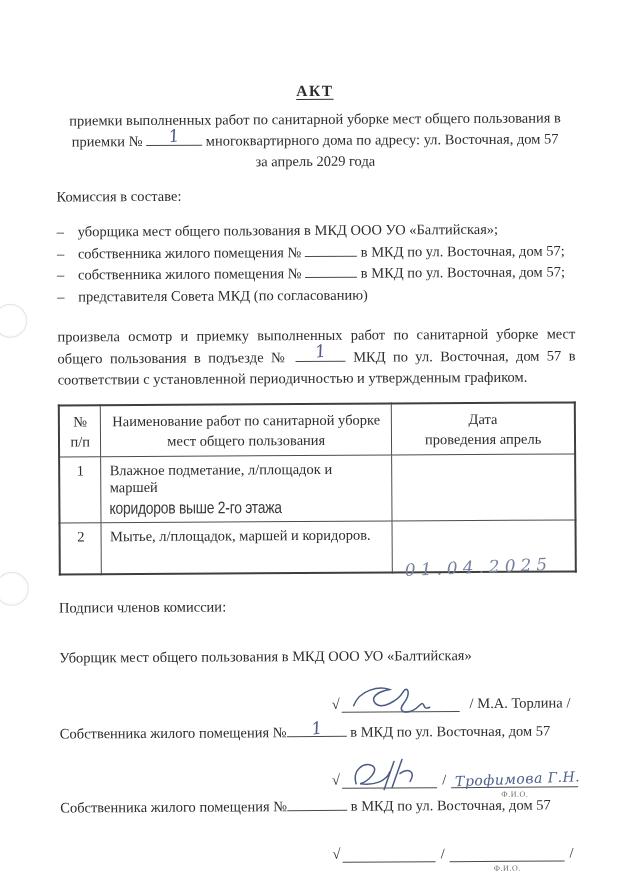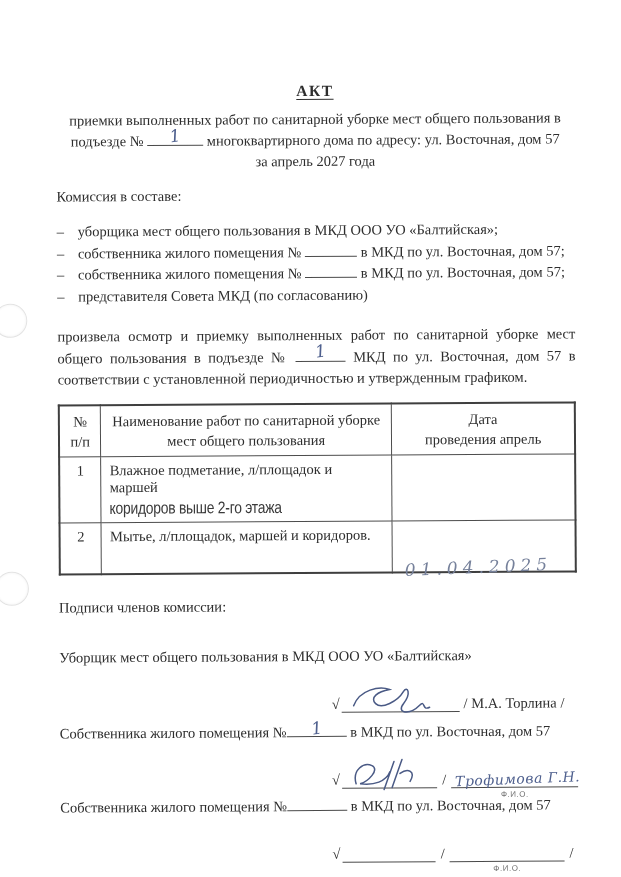--- a/index.html
+++ b/index.html
@@ -156,42 +156,42 @@
     white-space: nowrap;
   }
   .fio {
     position: absolute;
     left: 50%;
     transform: translateX(-50%);
     bottom: -12px;
     font-size: 8px;
     color: #6f6f6f;
     letter-spacing: 0.5px;
-    font-family: Liberation Sans, sans-serif;
+    font-family: Liberation Serif, serif;
     font-style: normal;
   }
   .slash { margin: 0 5px; }
 </style>
 </head>
 <body>
 
 <div class="sheet">
   <div class="punch p1"></div>
   <div class="punch p2"></div>
 
   <div class="content">
 
     <div class="title">АКТ</div>
 
     <div class="subtitle">
       <span>приемки выполненных работ по санитарной уборке мест общего пользования в</span><br>
-      <span>подъезде №</span>
+      <span>приемки №</span>
       <span class="blank" style="width:56px"><span class="hw hw-num" style="color: rgb(79, 96, 142);">1</span></span>
       <span>многоквартирного дома по адресу: ул. Восточная, дом 57</span><br>
-      <span>за апрель 2027 года</span>
+      <span>за апрель 2029 года</span>
     </div>
 
     <div class="section-heading">Комиссия в составе:</div>
 
     <div class="commission-list">
       <div class="commission-item">
         <span class="dash">–</span>
         <span>уборщика мест общего пользования в МКД ООО УО «Балтийская»;</span>
       </div>
       <div class="commission-item">
@@ -251,21 +251,21 @@
     <div class="sig-heading">Подписи членов комиссии:</div>
 
     <div class="sig-label lbl-cleaner">Уборщик мест общего пользования в МКД ООО УО «Балтийская»</div>
     <div class="sig-row">
       <span class="check">√</span>
       <span class="sig-line" style="width:118px">
         <svg class="sig-scribble" width="84" height="34" viewBox="0 0 84 34">
           <path d="M4 22 C10 6, 30 2, 40 6 C28 8, 20 14, 26 20 C32 26, 48 18, 54 8 C58 2, 62 10, 54 20 C46 30, 60 32, 70 22 C76 16, 72 28, 80 24" fill="none" stroke="#4a5a85" stroke-width="1.5" stroke-linecap="round"></path>
         </svg>
       </span>
-      <span style="margin-left:4px">/ М.А. Торлина /</span>
+      <span style="margin-left:10px">/ М.А. Торлина /</span>
     </div>
 
     <div class="sig-label lbl-owner1">
       <span>Собственника жилого помещения №</span><span class="blank" style="width:60px"><span class="hw hw-num" style="color: rgb(79, 96, 142);">1</span></span>
       <span>в МКД по ул. Восточная, дом 57</span>
     </div>
     <div class="sig-row">
       <span class="check">√</span>
       <span class="sig-line" style="width:96px">
         <svg class="sig-scribble" width="80" height="36" viewBox="0 0 80 36">

